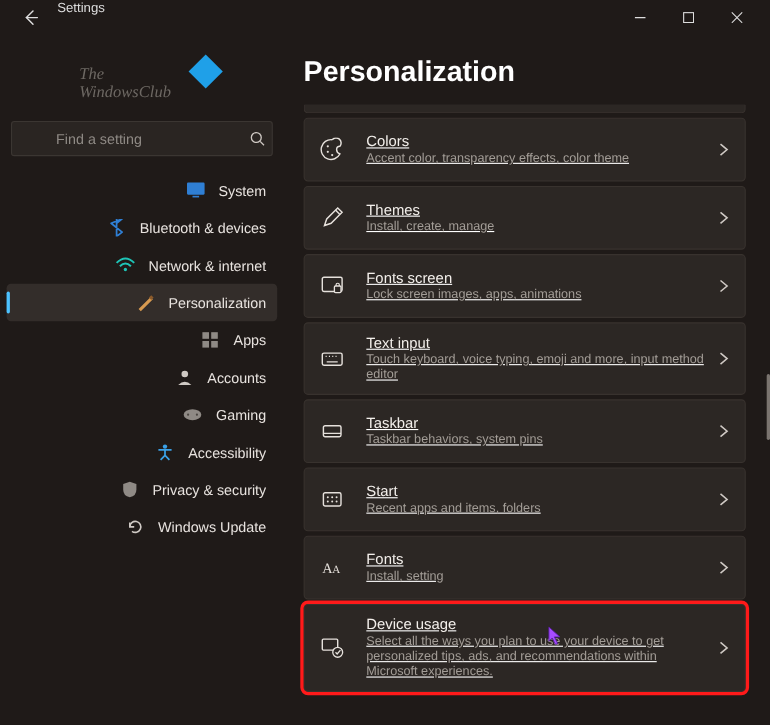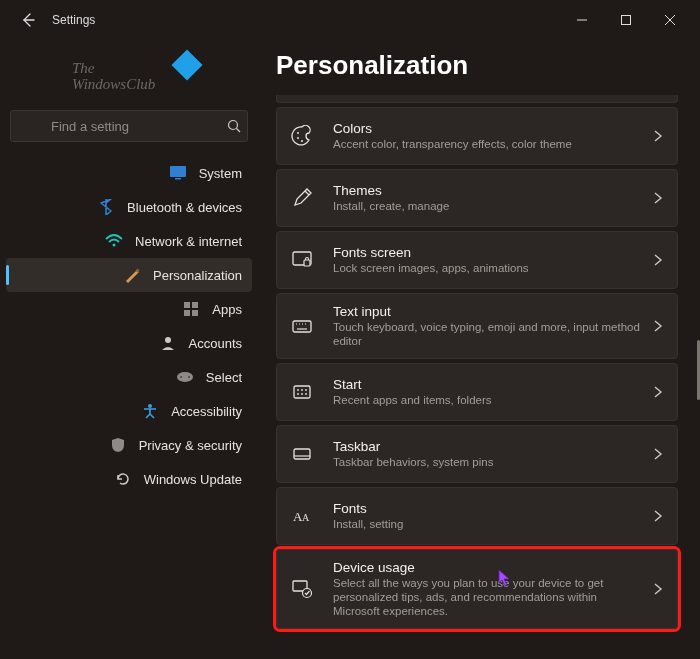--- a/index.html
+++ b/index.html
@@ -7,21 +7,21 @@
     width: 700px; height: 659px;
     background: #1f1a18;
     color: #fff;
     font-family: "Segoe UI", Arial, sans-serif;
     font-size: 13px;
     overflow: hidden;
     position: relative;
   }
   
   .titlebar {
-    display: flex; align-items: center;
+    display: flex; 
     height: 40px;
     padding: 0 8px 0 12px;
   }
   .back-btn {
     width: 32px; height: 32px;
     display: flex; align-items: center; justify-content: center;
     cursor: pointer;
   }
   .app-title { margin-left: 8px; font-size: 12px; color: #ddd; }
   .win-controls { margin-left: auto; display: flex; }
@@ -101,21 +101,21 @@
     width: 18px; height: 18px;
     display: flex; align-items: center; justify-content: center;
     flex-shrink: 0;
   }
   
   .page-title {
     font-size: 26px; font-weight: 600;
     margin: 10px 0 14px 0;
   }
   
-  .card-stack { display: flex; flex-direction: column; gap: 4px; padding-right: 10px; }
+  .card-stack { display: flex; flex-direction: column; gap: 4px; padding-right: 10px; text-decoration: underline; }
   .card-stub {
     height: 8px;
     background: #2c2724;
     border-radius: 0 0 4px 4px;
     border: 1px solid #38322e;
     border-top: 0;
   }
   .card {
     background: #2c2724;
     border: 1px solid #38322e;
@@ -268,21 +268,21 @@
         <span>Accounts</span>
       </li>
       <li class="nav-item">
         <span class="nav-icon">
             <svg width="18" height="18" viewBox="0 0 18 18">
               <ellipse cx="9" cy="9" rx="8" ry="5" fill="#8f8a85"></ellipse>
               <circle cx="5" cy="9" r="1" fill="#4a4540"></circle>
               <circle cx="13" cy="9" r="1" fill="#4a4540"></circle>
             </svg>
           </span>
-        <span>Select</span>
+        <span>Gaming</span>
       </li>
       <li class="nav-item">
         <span class="nav-icon">
             <svg width="16" height="16" viewBox="0 0 16 16">
               <circle cx="8" cy="3" r="2" fill="#3aa0e6"></circle>
               <path d="M2 6 L14 6 M8 6 L8 11 M8 11 L4 15 M8 11 L12 15" stroke="#3aa0e6" stroke-width="1.6" fill="none"></path>
             </svg>
           </span>
         <span>Accessibility</span>
       </li>
@@ -377,20 +377,38 @@
               <line x1="5" y1="9" x2="6" y2="9" stroke="#e6e1dc" stroke-width="1.2"></line>
               <line x1="8" y1="9" x2="9" y2="9" stroke="#e6e1dc" stroke-width="1.2"></line>
               <line x1="11" y1="9" x2="12" y2="9" stroke="#e6e1dc" stroke-width="1.2"></line>
               <line x1="14" y1="9" x2="15" y2="9" stroke="#e6e1dc" stroke-width="1.2"></line>
               <line x1="6" y1="14" x2="16" y2="14" stroke="#e6e1dc" stroke-width="1.2"></line>
             </svg>
           </span>
         <div class="card-body">
           <div class="card-title">Text input</div>
           <div class="card-sub">Touch keyboard, voice typing, emoji and more, input method editor</div>
+        </div>
+        <span class="chevron">
+            <svg width="10" height="12">
+              <path d="M2 1 L8 6 L2 11" stroke="#cfc9c4" stroke-width="1.4" fill="none"></path>
+            </svg>
+          </span>
+      </div>
+
+      <div class="card">
+        <span class="card-icon">
+            <svg width="22" height="22" viewBox="0 0 22 22">
+              <rect x="3" y="6" width="16" height="10" rx="1.5" stroke="#e6e1dc" stroke-width="1.3" fill="none"></rect>
+              <line x1="3" y1="13" x2="19" y2="13" stroke="#e6e1dc" stroke-width="1.2"></line>
+            </svg>
+          </span>
+        <div class="card-body">
+          <div class="card-title">Taskbar</div>
+          <div class="card-sub">Taskbar behaviors, system pins</div>
         </div>
         <span class="chevron">
             <svg width="10" height="12">
               <path d="M2 1 L8 6 L2 11" stroke="#cfc9c4" stroke-width="1.4" fill="none"></path>
             </svg>
           </span>
       </div>
 
       <div class="card">
         <span class="card-icon">
@@ -411,38 +429,20 @@
         <span class="chevron">
             <svg width="10" height="12">
               <path d="M2 1 L8 6 L2 11" stroke="#cfc9c4" stroke-width="1.4" fill="none"></path>
             </svg>
           </span>
       </div>
 
       <div class="card">
         <span class="card-icon">
             <svg width="22" height="22" viewBox="0 0 22 22">
-              <rect x="3" y="6" width="16" height="10" rx="1.5" stroke="#e6e1dc" stroke-width="1.3" fill="none"></rect>
-              <line x1="3" y1="13" x2="19" y2="13" stroke="#e6e1dc" stroke-width="1.2"></line>
-            </svg>
-          </span>
-        <div class="card-body">
-          <div class="card-title">Taskbar</div>
-          <div class="card-sub">Taskbar behaviors, system pins</div>
-        </div>
-        <span class="chevron">
-            <svg width="10" height="12">
-              <path d="M2 1 L8 6 L2 11" stroke="#cfc9c4" stroke-width="1.4" fill="none"></path>
-            </svg>
-          </span>
-      </div>
-
-      <div class="card">
-        <span class="card-icon">
-            <svg width="22" height="22" viewBox="0 0 22 22">
               <text x="2" y="16" font-size="13" fill="#e6e1dc" font-family="Georgia">A</text>
               <text x="11" y="16" font-size="10" fill="#e6e1dc" font-family="Georgia">A</text>
             </svg>
           </span>
         <div class="card-body">
           <div class="card-title">Fonts</div>
           <div class="card-sub">Install, setting</div>
         </div>
         <span class="chevron">
             <svg width="10" height="12">

